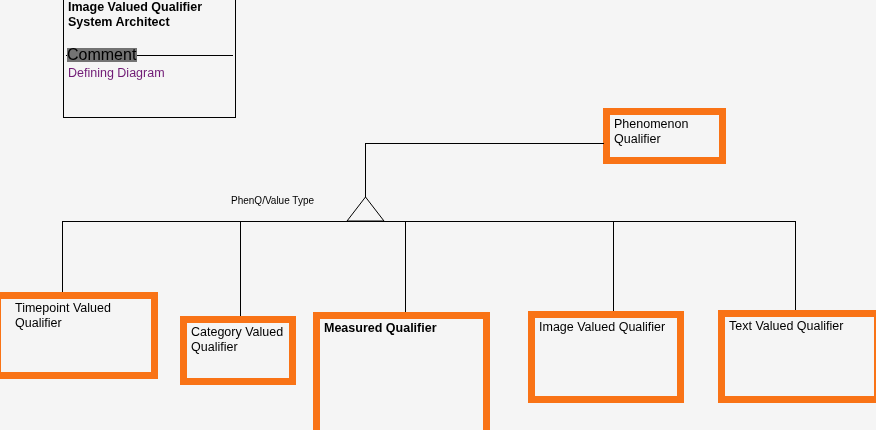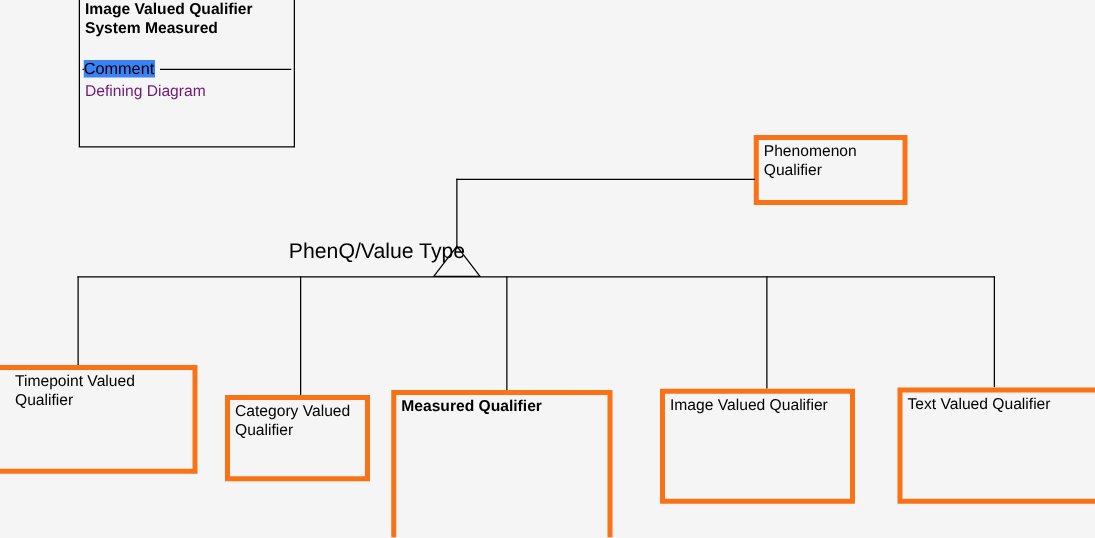--- a/index.html
+++ b/index.html
@@ -14,21 +14,21 @@
     height: 430px;
     background: #f5f5f5;
     overflow: hidden;
     font-family: "Liberation Sans", sans-serif;
   }
 
   
   .node {
     position: absolute;
     box-sizing: border-box;
-    border: 4px solid #f97316;
+    border: 7px solid #f97316;
     background: #f5f5f5;
   }
   .node-label {
     position: absolute;
     left: 4px;
     top: 2px;
     right: 3px;
     font-size: 12.5px;
     line-height: 14.5px;
     color: #000000;
@@ -60,24 +60,24 @@
     position: absolute;
     left: 2px;
     right: 2px;
     top: 50px;
     height: 14px;
   }
   #comment-legend {
     position: absolute;
     left: 1px;
     top: -1px;
-    font-size: 13px;
+    font-size: 16px;
     line-height: 14px;
     color: #000000;
-    background: #3b82f6;
+    background: #737373;
     padding: 0 1px 0 0;
     z-index: 2;
   }
   #comment-rule-left {
     position: absolute;
     left: 0;
     top: 6px;
     width: 3px;
     height: 1px;
     background: #000000;
@@ -106,39 +106,39 @@
     height: 1px;
     background: #000000;
   }
   .vline {
     position: absolute;
     width: 1px;
     background: #000000;
   }
   .edge-label {
     position: absolute;
-    font-size: 17px;
+    font-size: 10px;
     line-height: 14px;
     color: #000000;
     white-space: pre;
   }
   .tri {
     position: absolute;
     overflow: visible;
   }
 </style>
 </head>
 <body>
 
 <div id="canvas">
 
   <div id="title-box" style="left:63px; top:-2px; width:173px; height:120px;">
     <div class="title-lines">
       <div>Image Valued Qualifier</div>
-      <div>System Measured</div>
+      <div>System Architect</div>
     </div>
 
     <div id="comment-group">
       <div id="comment-rule-left"></div>
       <div id="comment-legend">Comment</div>
       <div id="comment-rule-right"></div>
     </div>
 
     <div id="comment-body">Defining Diagram</div>
   </div>

